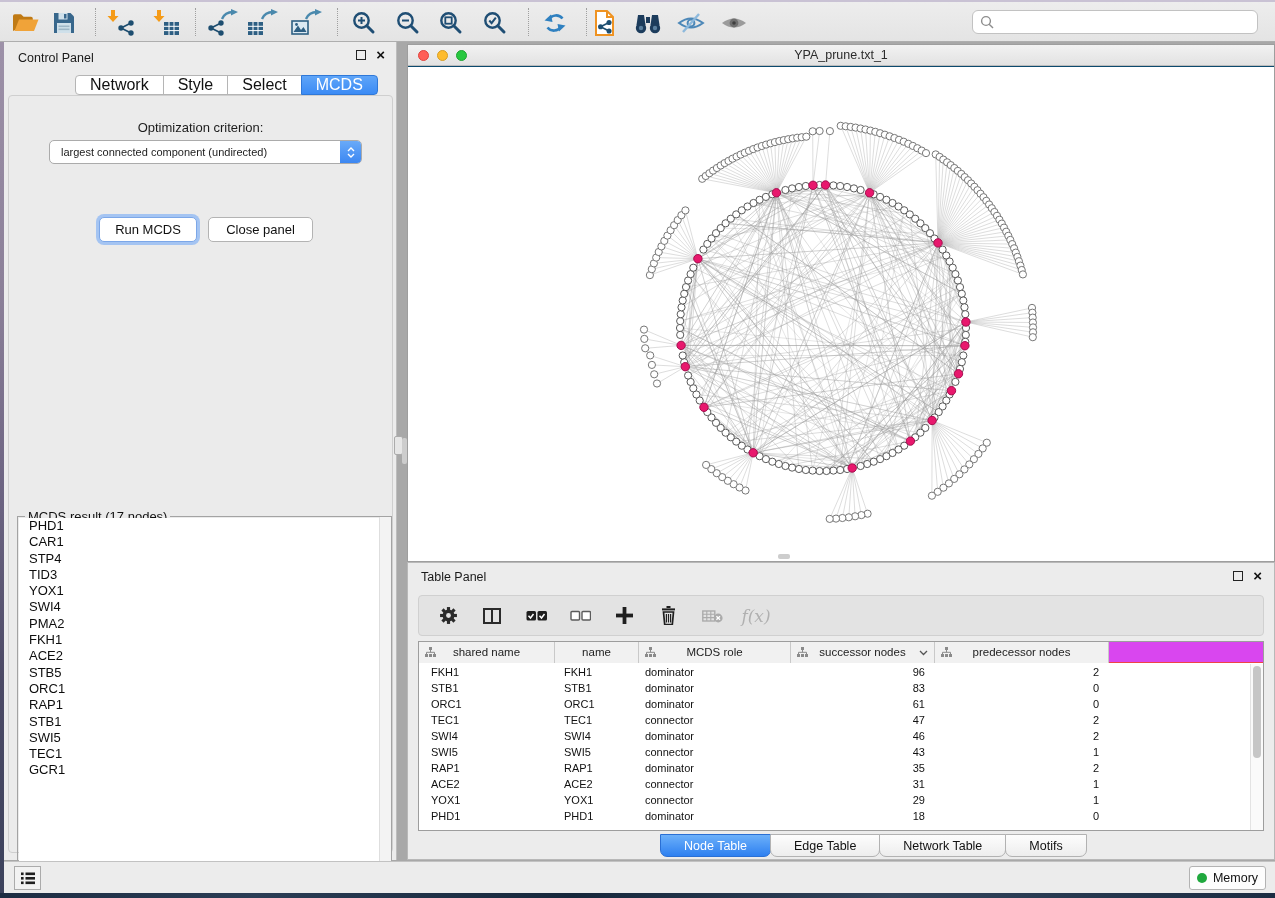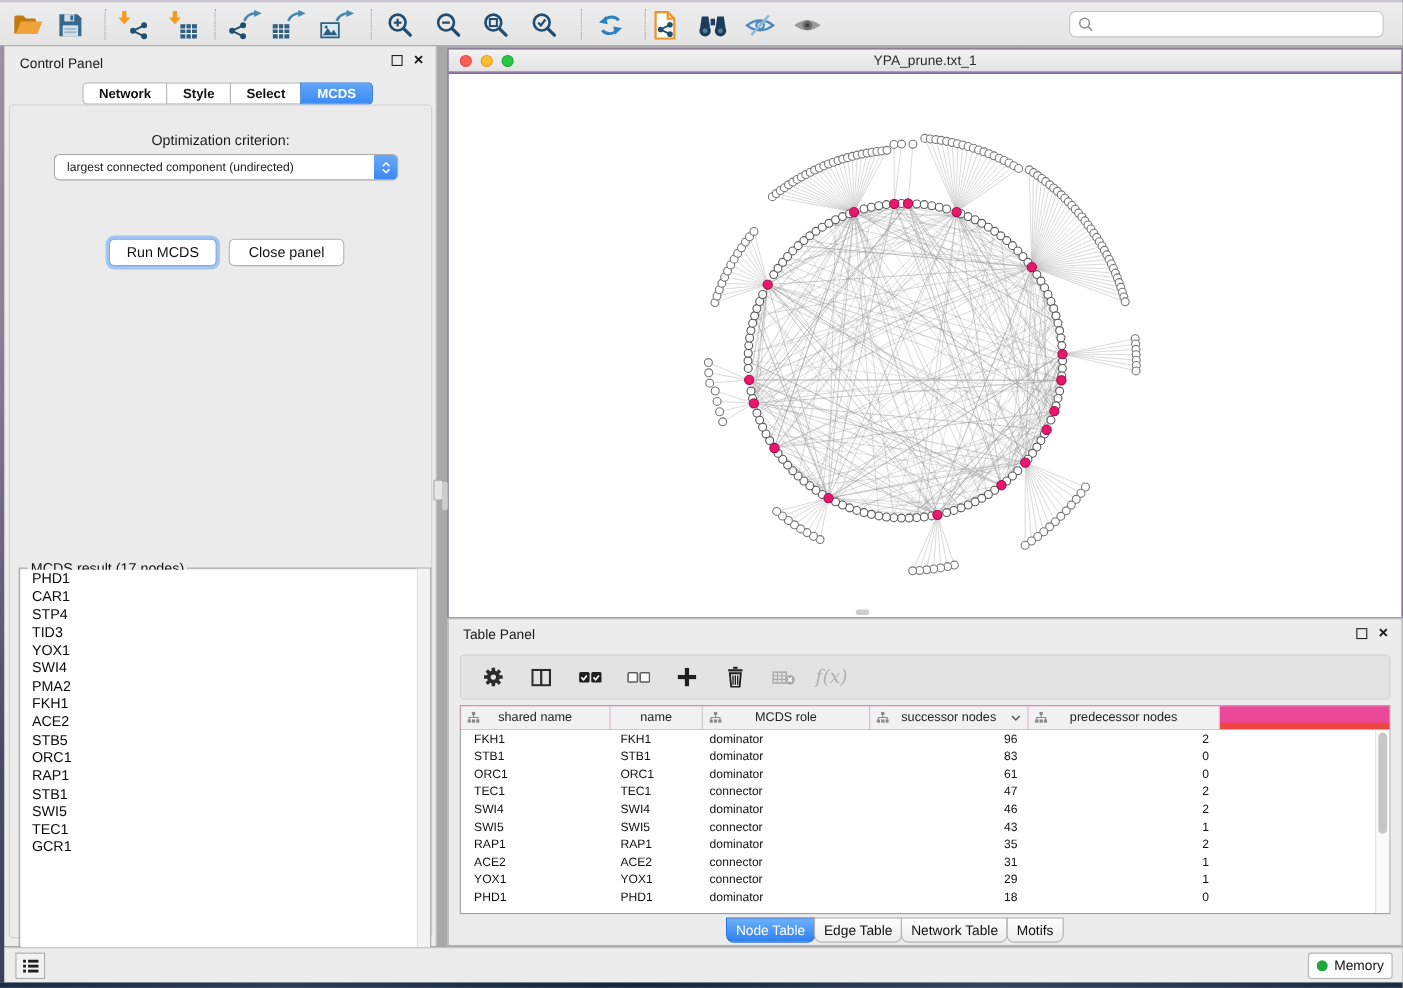--- a/index.html
+++ b/index.html
@@ -28,21 +28,21 @@
 
   
   .control-panel { position:absolute; left:4px; top:42px; width:393px; height:818px;
     background:#ececec; border-right:1px solid #bdbdbd; }
   .cp-title { position:absolute; left:14px; top:9px; font-size:12.5px; color:#1a1a1a; }
   .win-btns { position:absolute; top:8px; display:flex; gap:10px; align-items:center; }
   .float-btn { width:10px; height:10px; border:1.6px solid #222; display:inline-block; }
   .close-btn { font-weight:900; font-size:15px; line-height:10px; color:#111; }
   .ctab-row { position:absolute; left:71px; top:33px; display:flex; }
   .ctab { height:20px; padding:0 14px; background:#fff; border:1px solid #b5b5b5; margin-left:-1px;
-    font-size:12px; display:flex; align-items:center; color:#111;font-weight:bold; }
+    font-size:16px; display:flex; align-items:center; color:#111; }
   .ctab:first-child { border-radius:4px 0 0 4px; margin-left:0; }
   .ctab:last-child { border-radius:0 4px 4px 0; }
   .ctab.active { background:linear-gradient(#5fa5f8,#3b8bf5); border-color:#2f78d8; color:#fff; }
   .cp-body { position:absolute; left:4px; top:53px; width:385px; height:758px;
     background:#ebebeb; border:1px solid #cfcfcf; border-radius:4px; }
   .opt-label { position:absolute; left:0; top:24px; width:100%; text-align:center; font-size:13px; }
   .criterion { position:absolute; left:40px; top:44px; width:313px; height:24px; background:#fff;
     border:1px solid #ababab; border-radius:5px; display:flex; align-items:center; }
   .criterion .val { flex:1; padding-left:11px; font-size:11px; white-space:nowrap; }
   .criterion .stepper { width:21px; height:22px; border-radius:0 4px 4px 0;
@@ -60,21 +60,21 @@
   .mcds-track { position:absolute; right:0; top:0; width:12px; height:100%;
     background:#f3f3f3; border-left:1px solid #dedede; }
   .mcds-item { padding-left:10px; font-size:13px; line-height:16.3px; color:#0d0d0d; }
 
   
   .splitter-handle { position:absolute; left:394px; top:436px; width:9px; height:19px;
     background:#e6e6e6; border:1px solid #ababab; border-radius:2px; }
 
   
   .net-window { position:absolute; left:407px; top:44px; width:868px; height:518px;
-    background:#4c1d95; border:1px solid #9e9e9e; }
+    background:#0c4a6e; border:1px solid #9e9e9e; }
   .net-titlebar { position:absolute; left:0; top:0; width:100%; height:21px;
     background:linear-gradient(#f2f2f2,#e2e2e2); border-bottom:1px solid #bcbcbc; }
   .traffic { position:absolute; top:5px; width:11px; height:11px; border-radius:50%; }
   .net-title { position:absolute; top:3px; width:100%; text-align:center; font-size:12.5px;
     font-weight:500; color:#2c2c2c; }
   .net-canvas { position:absolute; left:0; top:22px; width:866px; height:494px; background:#fff; }
   .net-vscroll { position:absolute; left:-6px; top:393px; width:5px; height:26px;
     background:#cdcdcd; border-radius:2px; }
   .net-hscroll { position:absolute; left:370px; bottom:2px; width:12px; height:5px;
     background:#cdcdcd; border-radius:2px; }
@@ -85,36 +85,36 @@
   .tp-title { position:absolute; left:13px; top:7px; font-size:12.5px; color:#1a1a1a; }
   .tp-toolbar { position:absolute; left:10px; top:32px; width:846px; height:41px;
     background:#e3e3e3; border:1px solid #d0d0d0; border-radius:4px; display:flex;
     align-items:center; gap:22px; padding-left:18px; }
   .tp-tool { display:flex; align-items:center; justify-content:center; width:22px; height:24px; }
   .fx { font-family:"DejaVu Serif","Liberation Serif",serif; font-style:italic; font-size:17px;
     color:#b0b0b0; }
   .tbl-frame { position:absolute; left:10px; top:78px; width:846px; height:190px;
     background:#fff; border:1px solid #9d9d9d; }
   .tbl-header { position:absolute; left:0; top:0; height:21px; display:flex;
-    border-bottom:6px solid #ef4444; background:#ec4899; width:100%; }
+    border-bottom:1px solid #ef4444; background:#d946ef; width:100%; }
   .th { position:relative; height:21px; background:#f1f1f1; border-right:1px solid #c9c9c9;
     font-size:11.5px; color:#222; text-align:center; line-height:20px; }
   .th .tree { position:absolute; left:6px; top:5px; }
   .th .chev { position:absolute; right:6px; top:8px; }
   .tbl-body { position:absolute; left:0; top:22px; width:832px; }
   .trow { display:flex; height:16px; }
   .td { font-size:11px; color:#111; line-height:16px; white-space:nowrap; overflow:hidden; }
   .td.l0 { padding-left:12px; } .td.l1 { padding-left:9px; } .td.l2 { padding-left:6px; }
   .td.r { text-align:right; padding-right:10px; }
   .tbl-scroll { position:absolute; right:0; top:22px; width:13px; height:166px;
     background:#fafafa; border-left:1px solid #e3e3e3; }
   .tbl-thumb { position:absolute; left:2px; top:2px; width:8px; height:92px; background:#c6c6c6;
     border-radius:5px; }
   .btab-row { position:absolute; left:253px; top:271px; display:flex; }
-  .btab { height:23px; padding:0 8px; background:linear-gradient(#fdfdfd,#ededed);
+  .btab { height:23px; padding:0 23px; background:linear-gradient(#fdfdfd,#ededed);
     border:1px solid #b2b2b2; margin-left:-1px; border-radius:0 0 7px 7px; font-size:12.5px;
     display:flex; align-items:center; color:#111; }
   .btab.active { background:linear-gradient(#6cb0fa,#2e80f0); border-color:#2a6fd4; color:#fff; }
 
   
   .status-bar { position:absolute; left:4px; top:861px; width:1271px; height:32px;
     background:#ececec; border-top:1px solid #c2c2c2; }
   .list-btn { position:absolute; left:10px; top:4px; width:27px; height:24px; background:#f2f2f2;
     border:1px solid #ababab; display:flex; align-items:center; justify-content:center; }
   .memory-btn { position:absolute; right:9px; top:4px; width:77px; height:24px; background:#fdfdfd;

